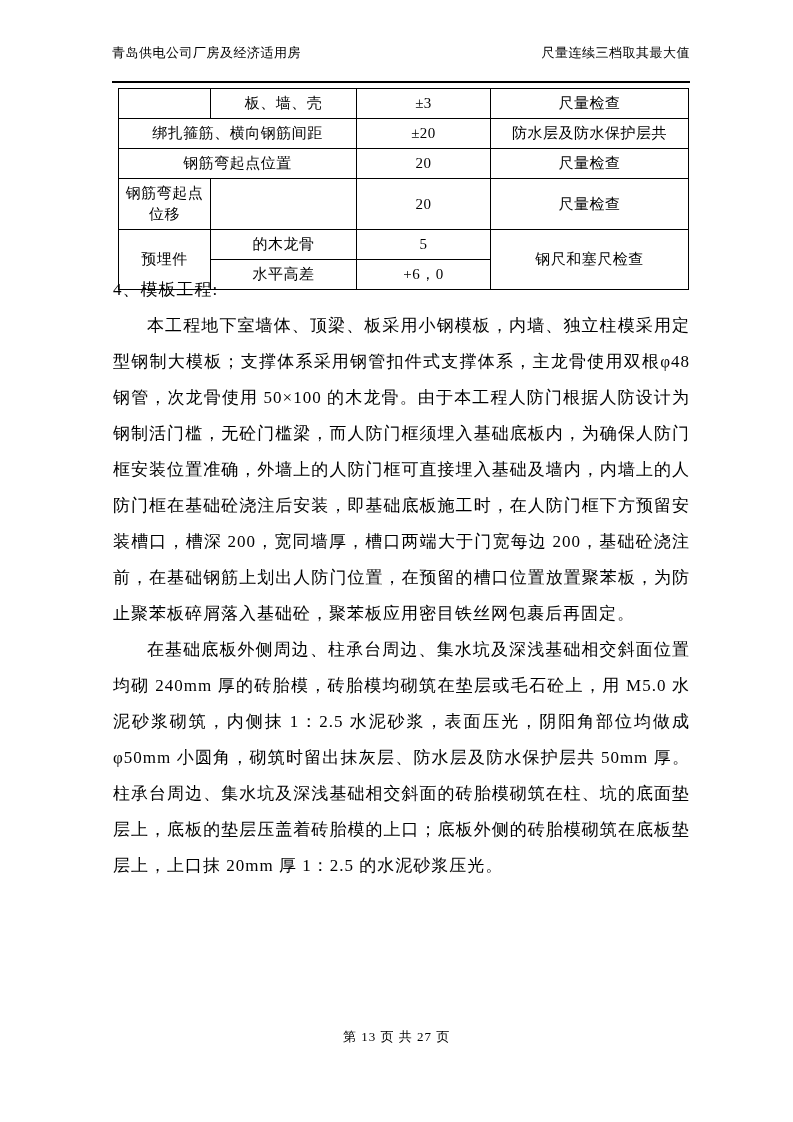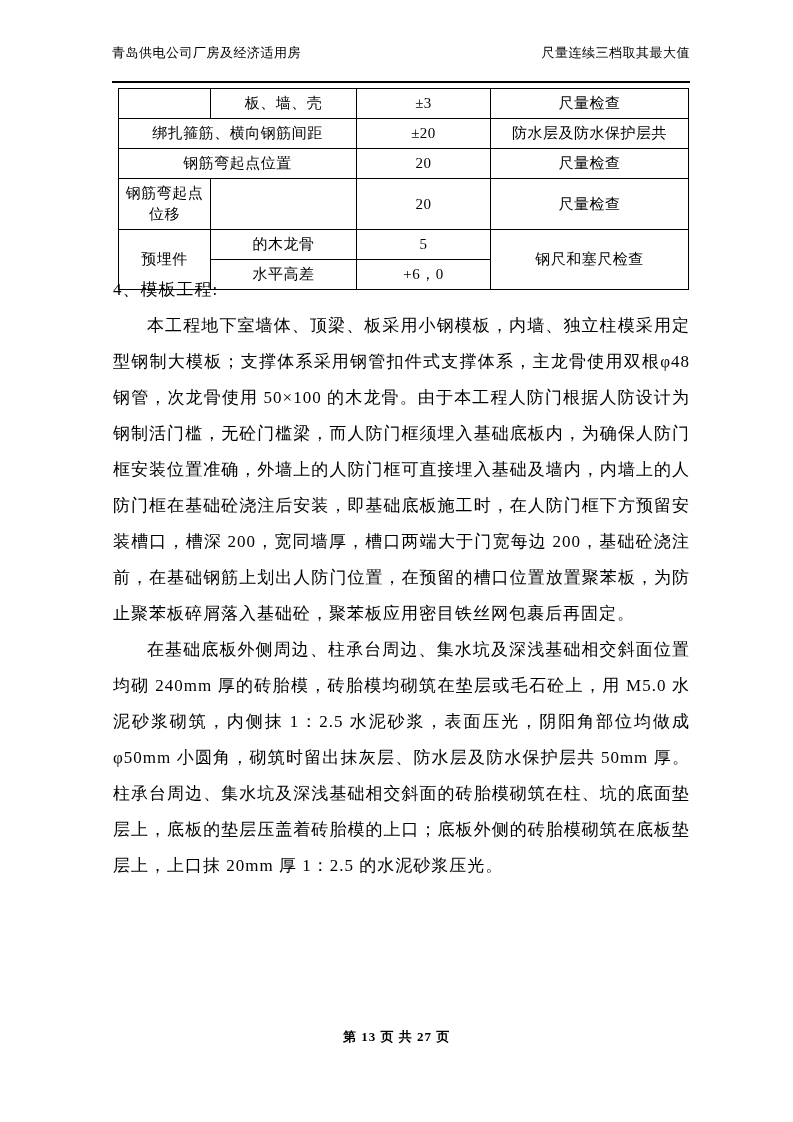--- a/index.html
+++ b/index.html
@@ -66,21 +66,21 @@
     text-align: justify;
     text-indent: 2em;
   }
 
   
   .footer {
     position: absolute;
     top: 1028px; left: 0; width: 100%;
     text-align: center;
     font-size: 13px;
-    font-weight: bold;
+    font-weight: normal;
     letter-spacing: 1px;
   }
 </style>
 </head>
 <body>
 
 <div class="header">
   <span>青岛供电公司厂房及经济适用房</span>
   <span>尺量连续三档取其最大值</span>
 </div>

